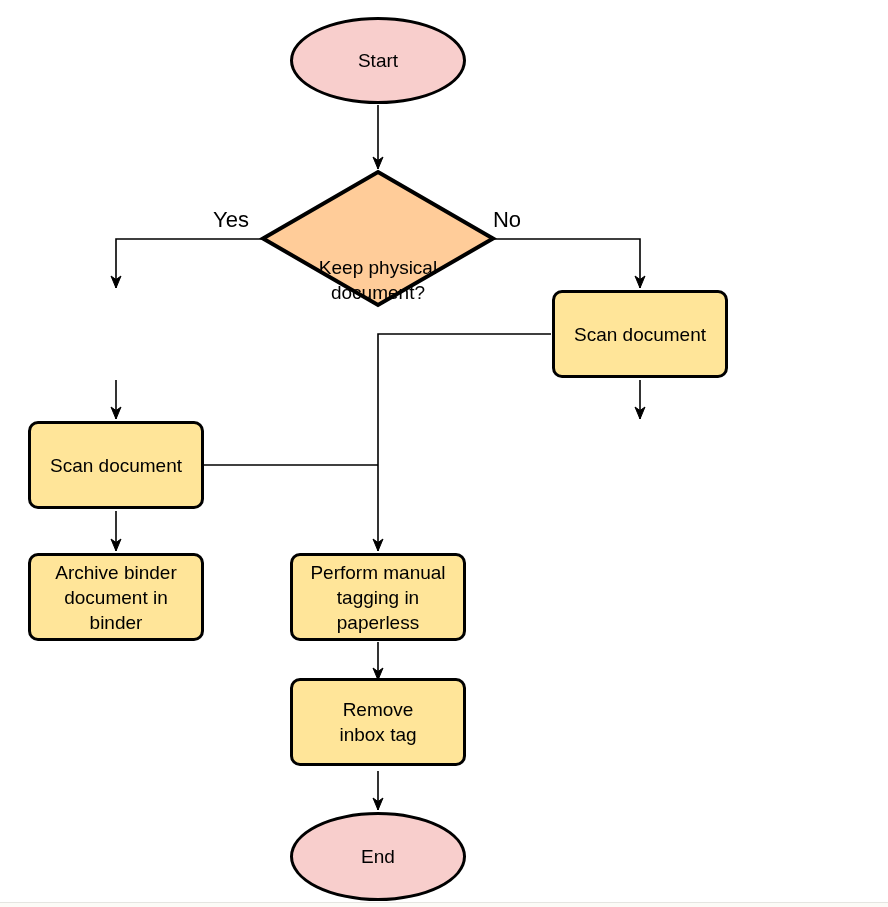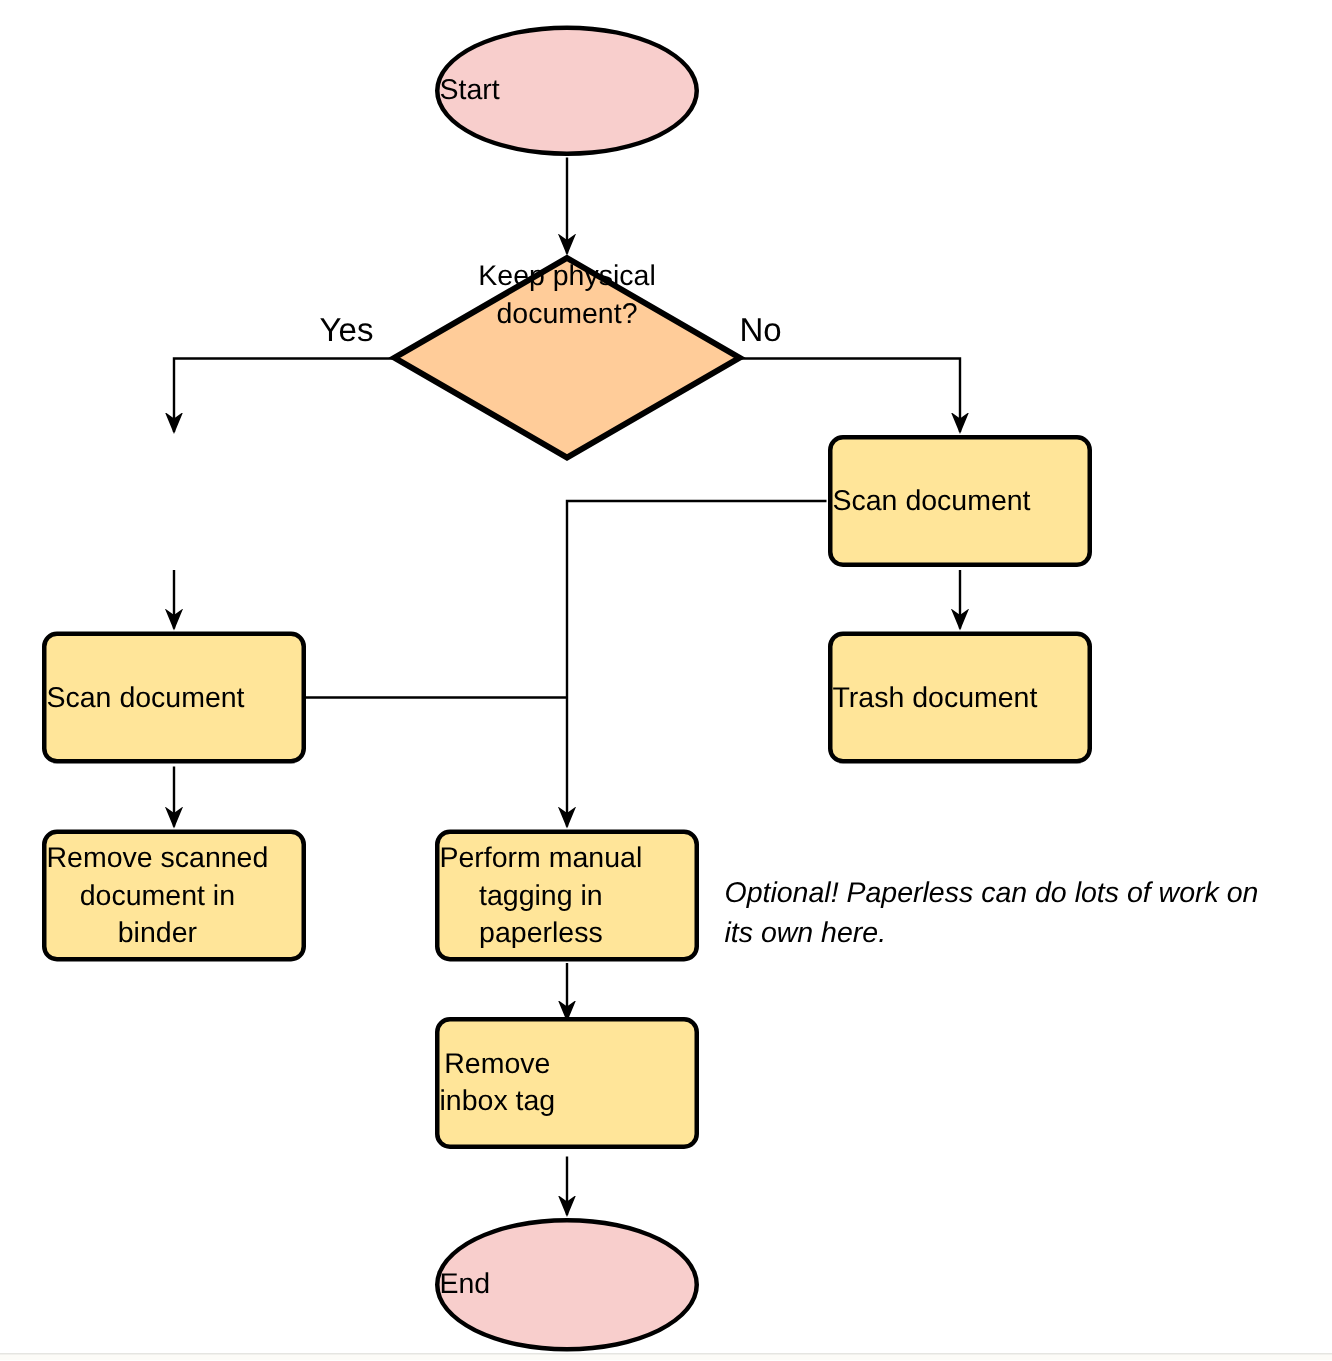--- a/index.html
+++ b/index.html
@@ -34,41 +34,42 @@
     fill: var(--decision-fill);
     stroke: var(--stroke);
     stroke-width: 4;
   }
   .node {
     position: absolute;
     width: 176px;
     height: 88px;
     display: flex;
     align-items: center;
+    justify-content: center;
     text-align: center;
     font-size: 19px;
     line-height: 25px;
     white-space: pre-line;
   }
   .process {
     background: var(--process-fill);
     border: 3px solid var(--stroke);
     border-radius: 10px;
   }
   .terminal {
     background: var(--terminal-fill);
     border: 3px solid var(--stroke);
     border-radius: 50%;
   }
   .decision-text {
     position: absolute;
     left: 263px; top: 172px;
     width: 230px; height: 133px;
     display: flex;
-    align-items: flex-start;
+    align-items: flex-end;
     justify-content: center;
     text-align: center;
     font-size: 19px;
     line-height: 25px;
     white-space: pre-line;
   }
   #n-start   { left: 290px; top: 17px;  height: 87px; }
   #n-write   { left: 28px;  top: 290px; }
   #n-scan-l  { left: 28px;  top: 421px; }
   #n-archive { left: 28px;  top: 553px; }
@@ -139,41 +140,36 @@
 
   <div class="edge-label" id="lbl-yes">Yes</div>
   <div class="edge-label" id="lbl-no">No</div>
 
 
   <div class="node process" id="n-scan-l">
     <span>Scan document</span>
   </div>
 
   <div class="node process" id="n-archive">
-    <span>Remove scanned
+    <span>Archive binder
 document in
 binder</span>
   </div>
 
   <div class="node process" id="n-scan-r">
     <span>Scan document</span>
   </div>
 
-  <div class="node process" id="n-trash">
-    <span>Trash document</span>
-  </div>
 
   <div class="node process" id="n-tagging">
     <span>Perform manual
 tagging in
 paperless</span>
   </div>
 
-  <div class="annotation">Optional! Paperless can do lots of work on
-its own here.</div>
 
   <div class="node process" id="n-remove">
     <span>Remove
 inbox tag</span>
   </div>
 
   <div class="node terminal" id="n-end">
     <span>End</span>
   </div>
 

